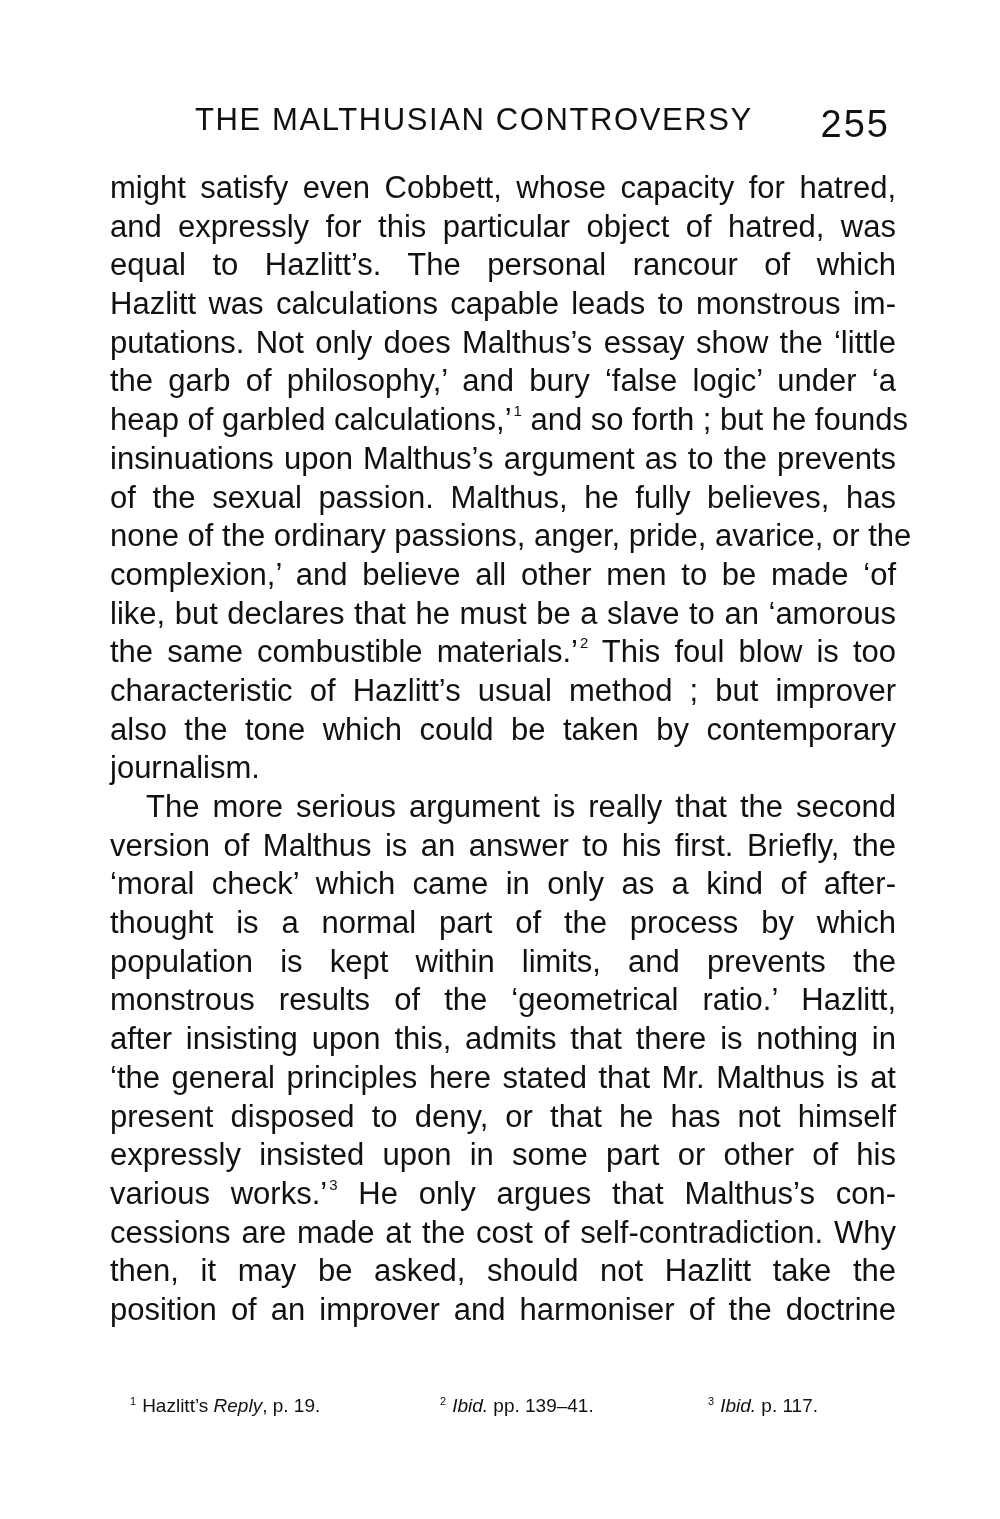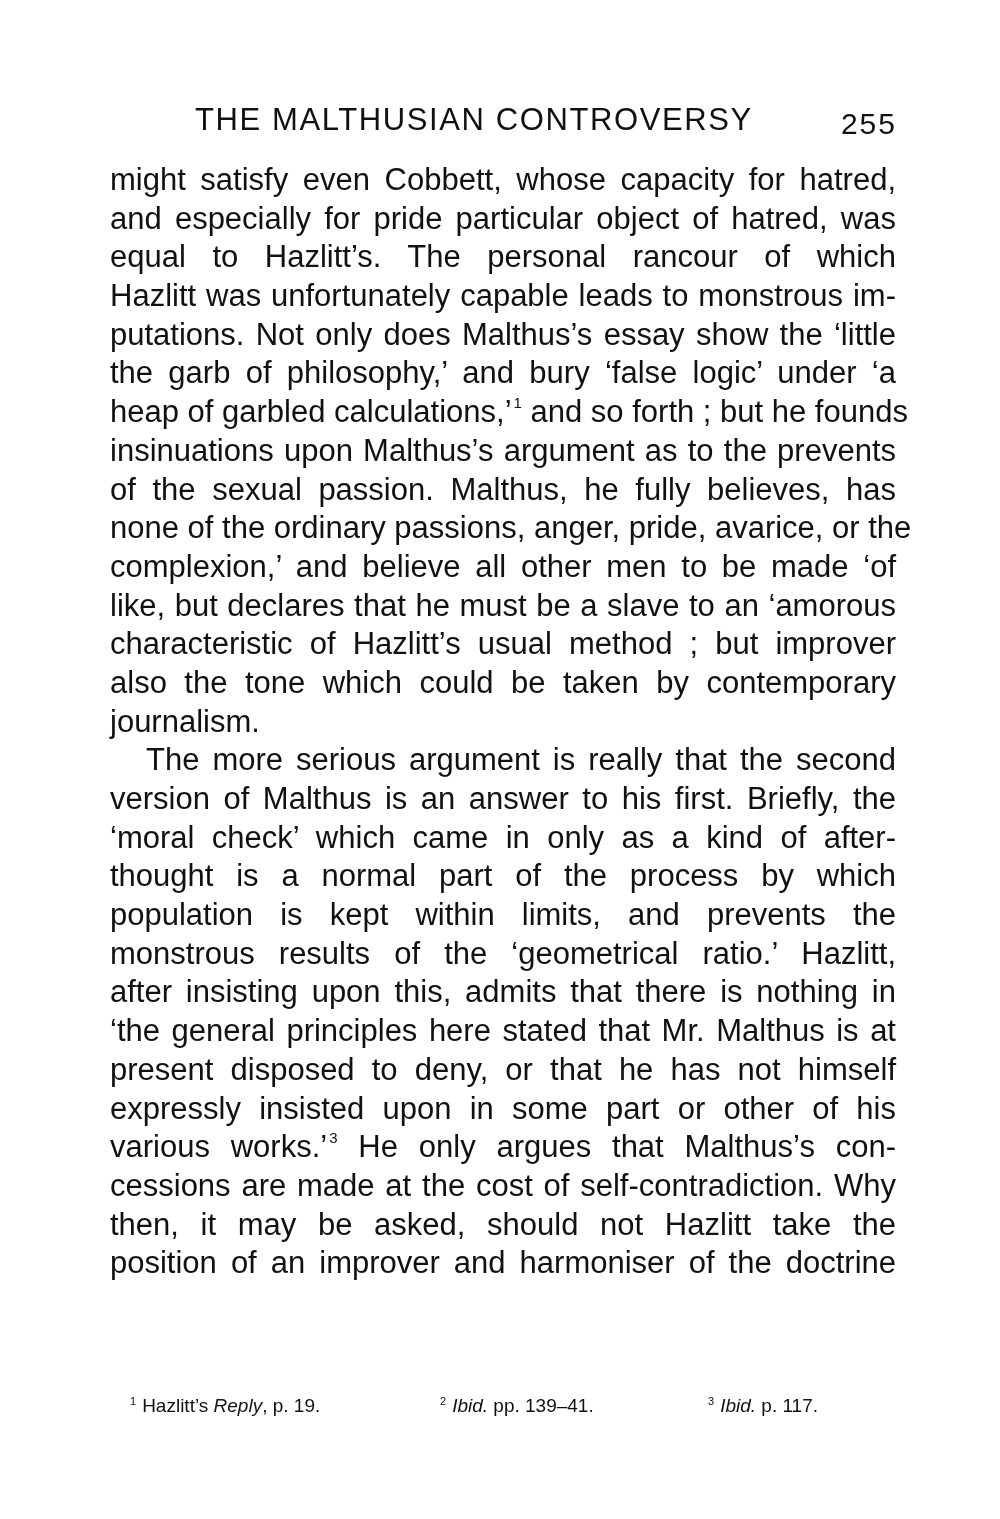--- a/index.html
+++ b/index.html
@@ -11,25 +11,25 @@
       padding-left: 7px;
     }
     .running-head {
       position: absolute; top: 98px; left: 195px; width: 710px; height: 44px;
     }
     .running-title {
       position: absolute; left: 0; top: 0;
       font-size: 31px; letter-spacing: 1.6px; line-height: 44px;
     }
     .page-number {
-      position: absolute; right: 8px; top: 4px;
-      font-size: 30px; letter-spacing: 2px; line-height: 44px;
+      position: absolute; right: 15px; top: 4px;
+      font-size: 38px; letter-spacing: 2px; line-height: 44px;
     }
     .body-text {
-      position: absolute; left: 110px; top: 161px; width: 786px;
+      position: absolute; left: 110px; top: 169px; width: 786px;
     }
     .line {
       display: block; height: 38.7px; line-height: 38.7px;
       font-size: 31px; white-space: nowrap;
       text-align: justify; text-align-last: justify;
     }
     .line.last { text-align-last: left; }
     .line.indent { padding-left: 36px; }
     sup.fn { font-size: 15px; vertical-align: 14px; line-height: 0; margin-left: 2px; }
     .footnotes {
@@ -45,31 +45,32 @@
 
 <div class="page">
 
   <div class="running-head">
     <span class="running-title">THE MALTHUSIAN CONTROVERSY</span>
     <span class="page-number">255</span>
   </div>
 
   <div class="body-text">
     <span class="line">might satisfy even Cobbett, whose capacity for hatred,</span>
-    <span class="line">and especially for pride particular object of hatred, was</span>
+    <span class="line">and expressly for this particular object of hatred, was</span>
     <span class="line">equal to Hazlitt’s.  The personal rancour of which</span>
-    <span class="line">Hazlitt was unfortunately capable leads to monstrous im-</span>
+    <span class="line">Hazlitt was calculations capable leads to monstrous im-</span>
     <span class="line">putations.  Not only does Malthus’s essay show the ‘little</span>
     <span class="line">the garb of philosophy,’ and bury ‘false logic’ under ‘a</span>
     <span class="line"><span>heap of garbled calculations,’</span><sup class="fn">1</sup> <span>and so forth ; but he founds</span></span>
     <span class="line">insinuations upon Malthus’s argument as to the prevents</span>
     <span class="line">of the sexual passion.  Malthus, he fully believes, has</span>
     <span class="line">none of the ordinary passions, anger, pride, avarice, or the</span>
     <span class="line">complexion,’ and believe all other men to be made ‘of</span>
     <span class="line">like, but declares that he must be a slave to an ‘amorous</span>
+    <span class="line"><span>the same combustible materials.’</span><sup class="fn">2</sup> <span>This foul blow is too</span></span>
     <span class="line">characteristic of Hazlitt’s usual method ; but improver</span>
     <span class="line">also the tone which could be taken by contemporary</span>
     <span class="line last">journalism.</span>
     <span class="line indent">The more serious argument is really that the second</span>
     <span class="line">version of Malthus is an answer to his first.  Briefly, the</span>
     <span class="line">‘moral check’ which came in only as a kind of after-</span>
     <span class="line">thought is a normal part of the process by which</span>
     <span class="line">population is kept within limits, and prevents the</span>
     <span class="line">monstrous results of the ‘geometrical ratio.’  Hazlitt,</span>
     <span class="line">after insisting upon this, admits that there is nothing in</span>

